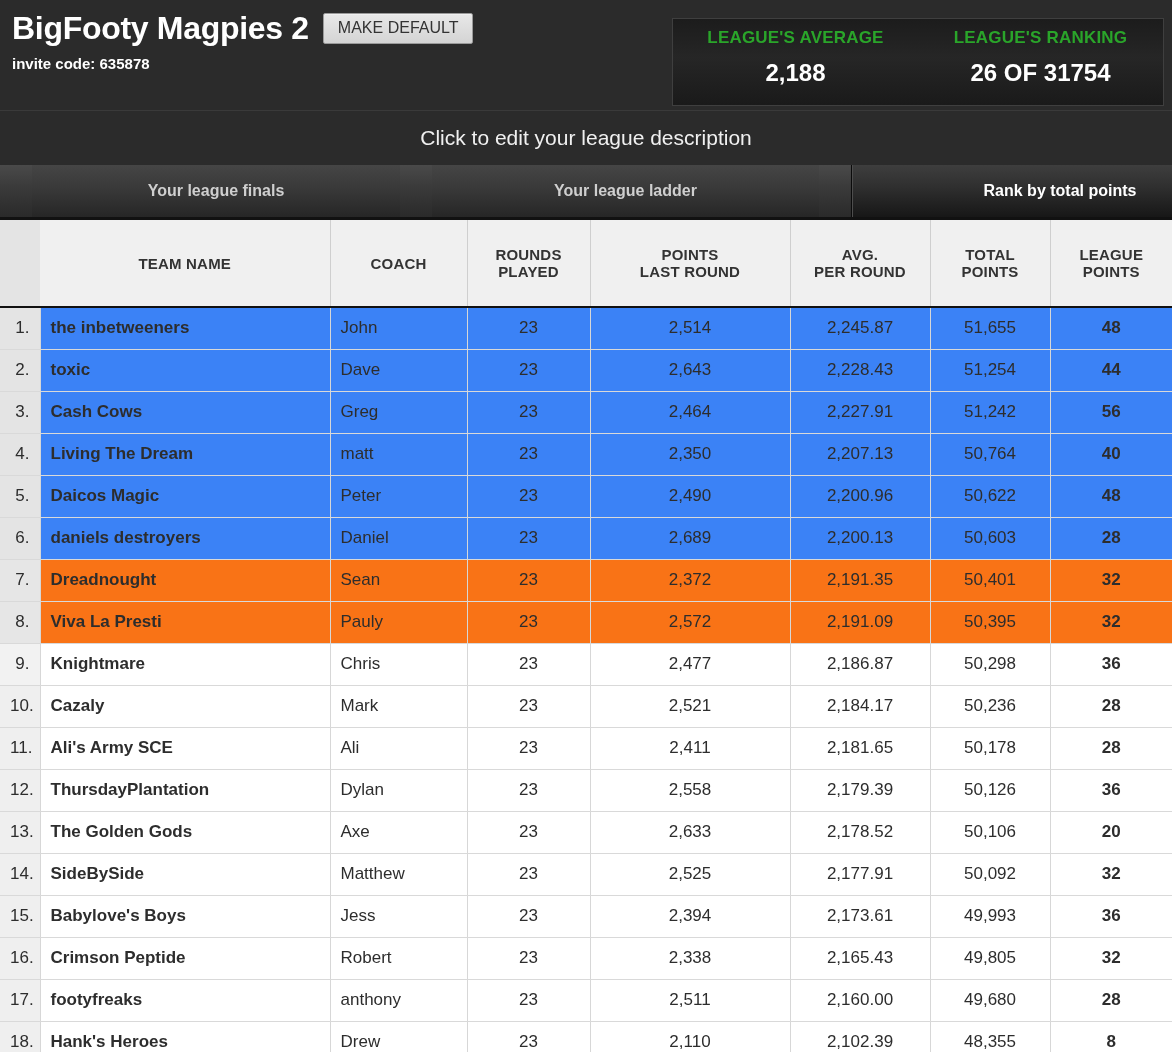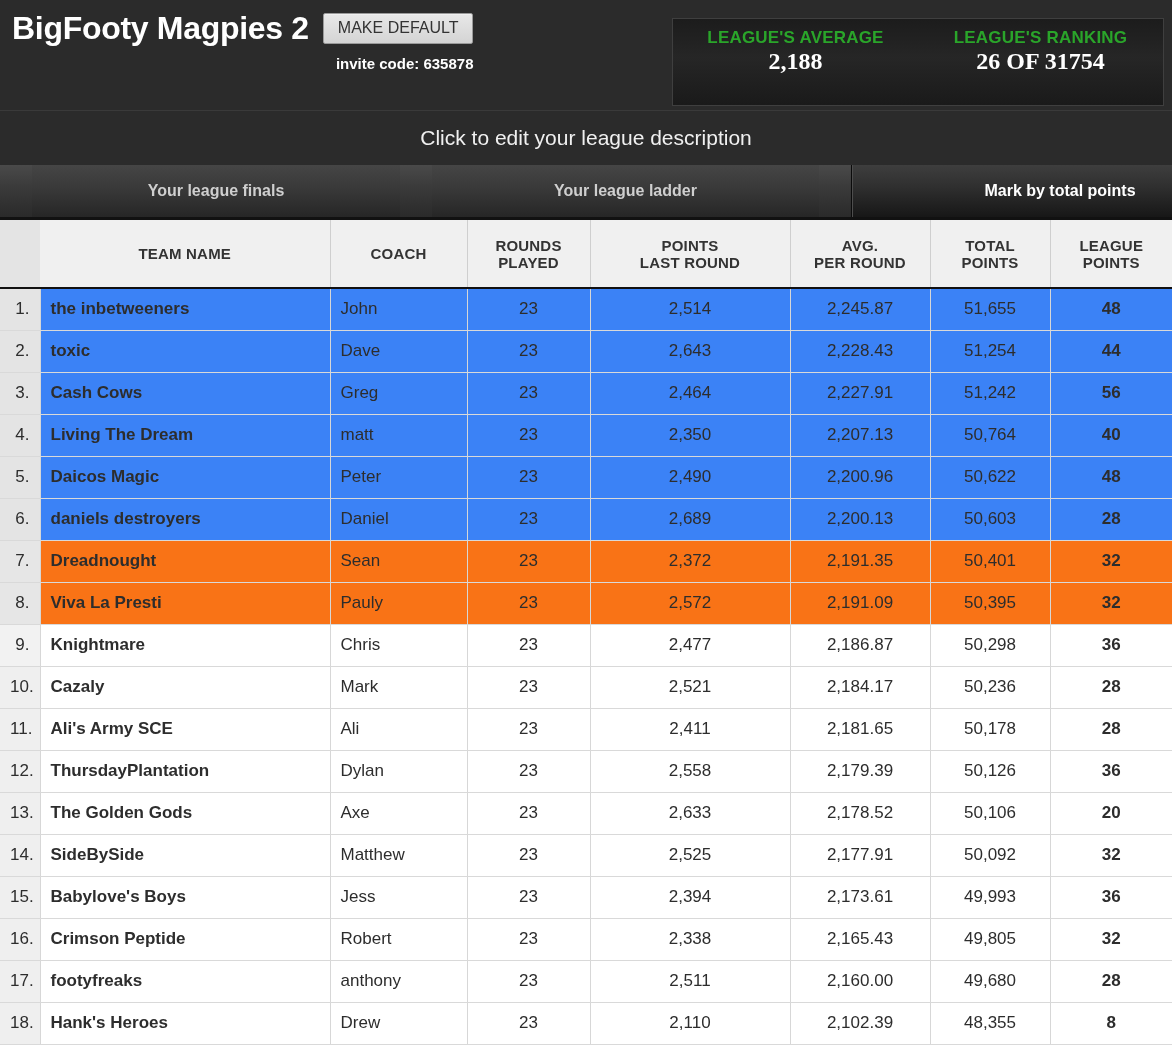--- a/index.html
+++ b/index.html
@@ -61,21 +61,20 @@
     line-height: 1;
     cursor: pointer;
     box-shadow: 0 1px 0 rgba(255,255,255,0.35) inset;
   }
 
   .invite-code {
     margin-top: 7px;
     font-size: 15px;
     font-weight: bold;
     color: #ffffff;
-    text-align: right;
   }
 
   
   .stats-panel {
     position: absolute;
     right: 8px;
     top: 18px;
     width: 492px;
     height: 88px;
     background: linear-gradient(to bottom, #1c1c1c 0%, #262626 45%, #1a1a1a 100%);
@@ -97,23 +96,23 @@
     font-weight: bold;
     letter-spacing: 0.2px;
     line-height: 20px;
     white-space: nowrap;
   }
 
   .stat-value {
     color: #ffffff;
     font-size: 24px;
     font-weight: bold;
+    margin-top: 12px;
     line-height: 26px;
     white-space: nowrap;
-    font-family: Liberation Serif, serif;
   }
 
   
   .desc-bar {
     height: 55px;
     background: #2b2b2b;
     border-top: 1px solid #3a3a3a;
     display: flex;
     align-items: center;
     justify-content: center;
@@ -174,21 +173,21 @@
   }
 
   table.ladder th {
     background: #f0f0f0;
     color: #333333;
     font-size: 15px;
     font-weight: bold;
     line-height: 17px;
     text-align: center;
     vertical-align: middle;
-    height: 68px;
+    height: 87px;
     border-right: 1px solid #cfcfcf;
     border-bottom: 2px solid #111111;
     padding: 0 4px;
     box-sizing: border-box;
     letter-spacing: 0.2px;
   }
   table.ladder th.rank-h {
     border-right: none;
     background: #e4e4e4;
   }
@@ -293,21 +292,21 @@
   </div>
 
   <div class="tabs">
     <div class="tab t1">
       <span>Your league finals</span>
     </div>
     <div class="tab t2">
       <span>Your league ladder</span>
     </div>
     <div class="tab t3 active">
-      <span>Mark by total points</span>
+      <span>Rank by total points</span>
     </div>
   </div>
 
   <div class="table-wrap">
     <table class="ladder">
       <thead>
         <tr>
           <th class="rank-h"></th>
           <th class="team-h">
             <span>TEAM NAME</span>

